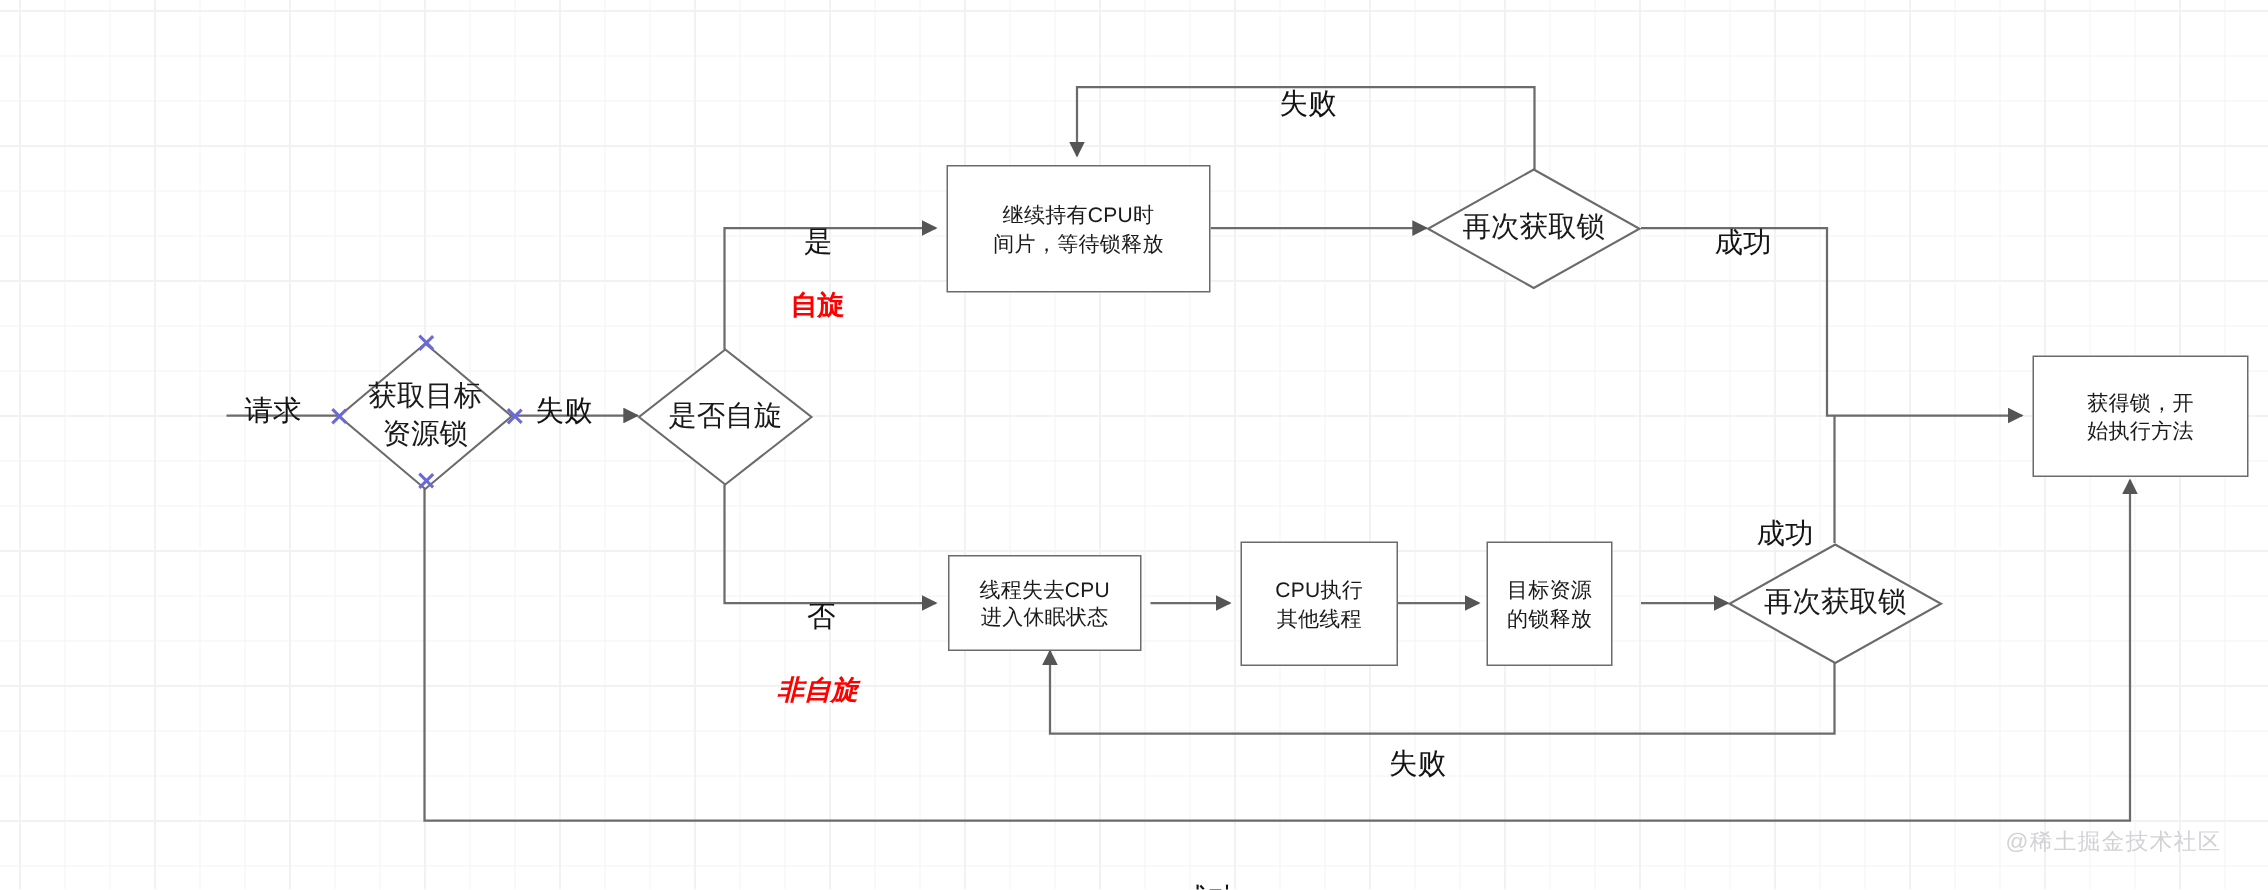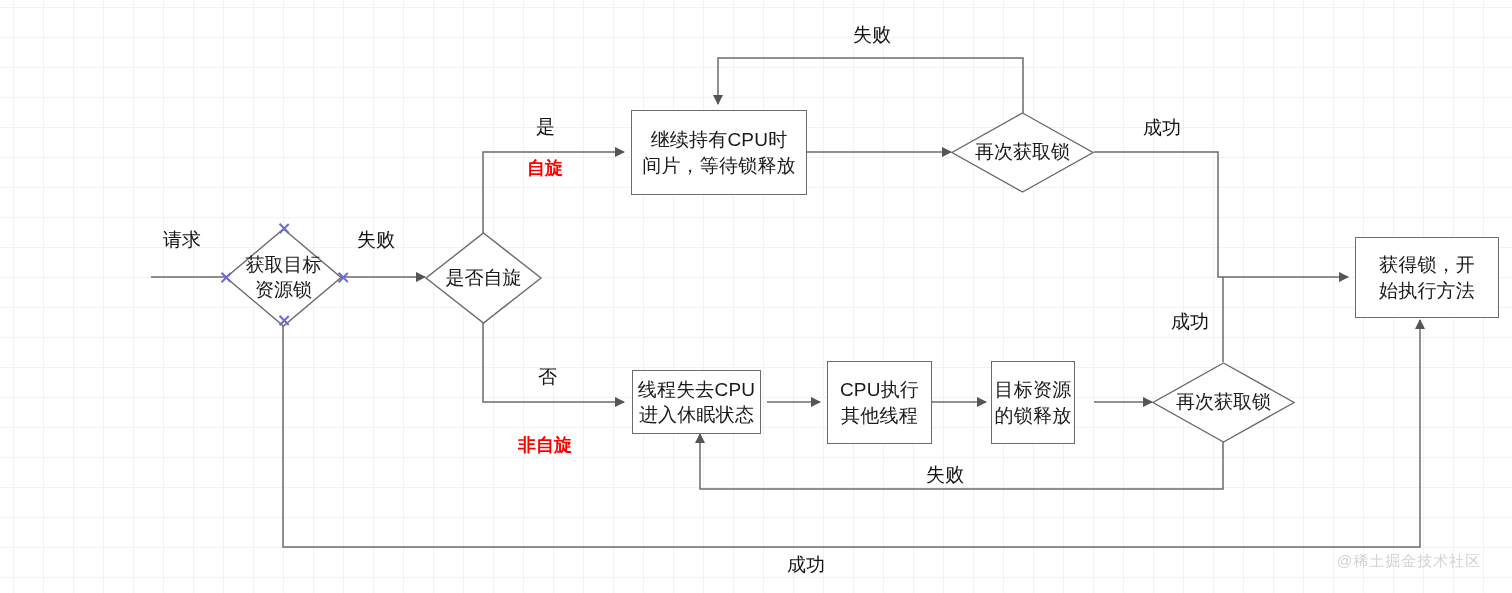--- a/index.html
+++ b/index.html
@@ -34,21 +34,21 @@
     pointer-events: none;
   }
   .node {
     position: absolute;
     box-sizing: border-box;
     display: flex;
     align-items: center;
     justify-content: center;
     text-align: center;
     color: #1a1a1a;
-    font-size: 19px;
+    font-size: 14px;
     line-height: 1.32;
     letter-spacing: 0.2px;
   }
   .rect-node {
     border: 1.4px solid #6b6b6b;
     background: #ffffff;
   }
   .circle-node {
     border: 1.4px solid #6b6b6b;
     background: #ffffff;
@@ -75,20 +75,21 @@
     font-size: 19px;
     line-height: 1.3;
     white-space: nowrap;
   }
   .edge-label {
     position: absolute;
     color: #131313;
     font-size: 19px;
     white-space: nowrap;
     line-height: 1;
+    margin-top: 35px;
   }
   .edge-label.red {
     color: #ff0000;
     font-weight: bold;
     font-size: 18px;
   }
   .handle {
     position: absolute;
     width: 13px;
     height: 13px;
@@ -230,21 +231,21 @@
   <div class="edge-label" style="left:163px; top:230px;">请求</div>
 
   <div class="edge-label" style="left:357px; top:230px;">失败</div>
 
   <div class="edge-label" style="left:536px; top:117px;">是</div>
 
   <div class="edge-label red" style="left:527px; top:159px;">自旋</div>
 
   <div class="edge-label" style="left:538px; top:367px;">否</div>
 
-  <div class="edge-label red" style="left:518px; top:436px;">非自旋</div>
+  <div class="edge-label red" style="left:518px; top:416px;font-style:italic;">非自旋</div>
 
   <div class="edge-label" style="left:853px; top:25px;">失败</div>
 
   <div class="edge-label" style="left:1143px; top:118px;">成功</div>
 
   <div class="edge-label" style="left:1171px; top:312px;">成功</div>
 
   <div class="edge-label" style="left:926px; top:465px;">失败</div>
 
   <div class="edge-label" style="left:787px; top:555px;">成功</div>

